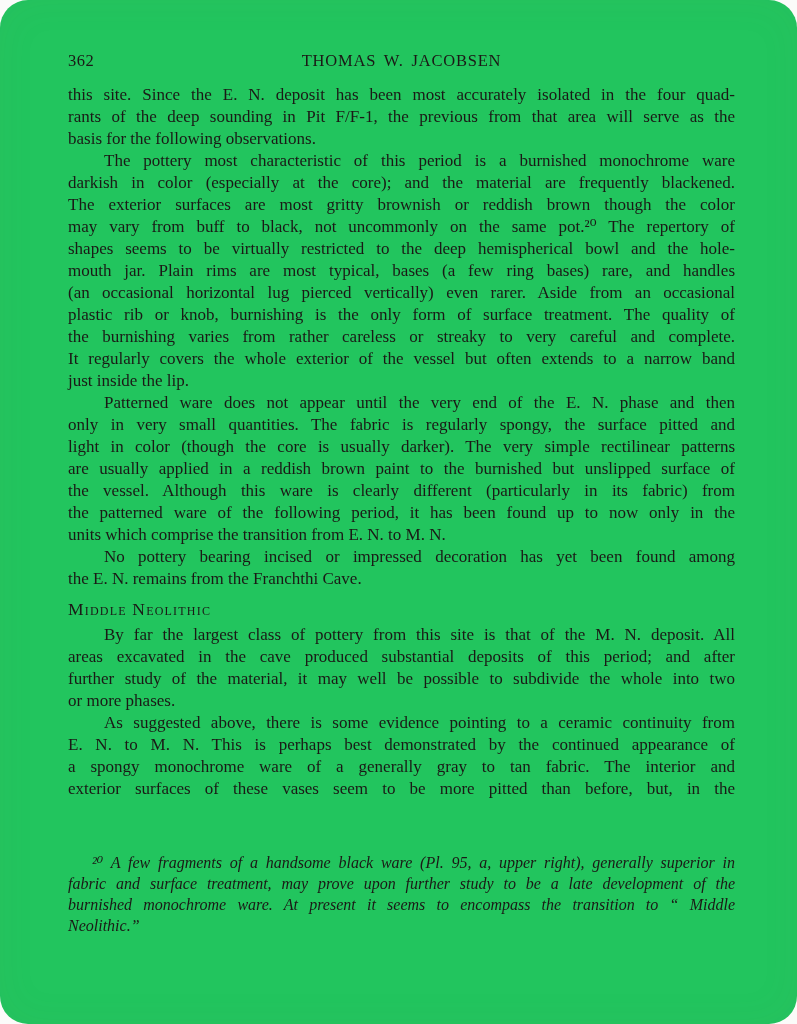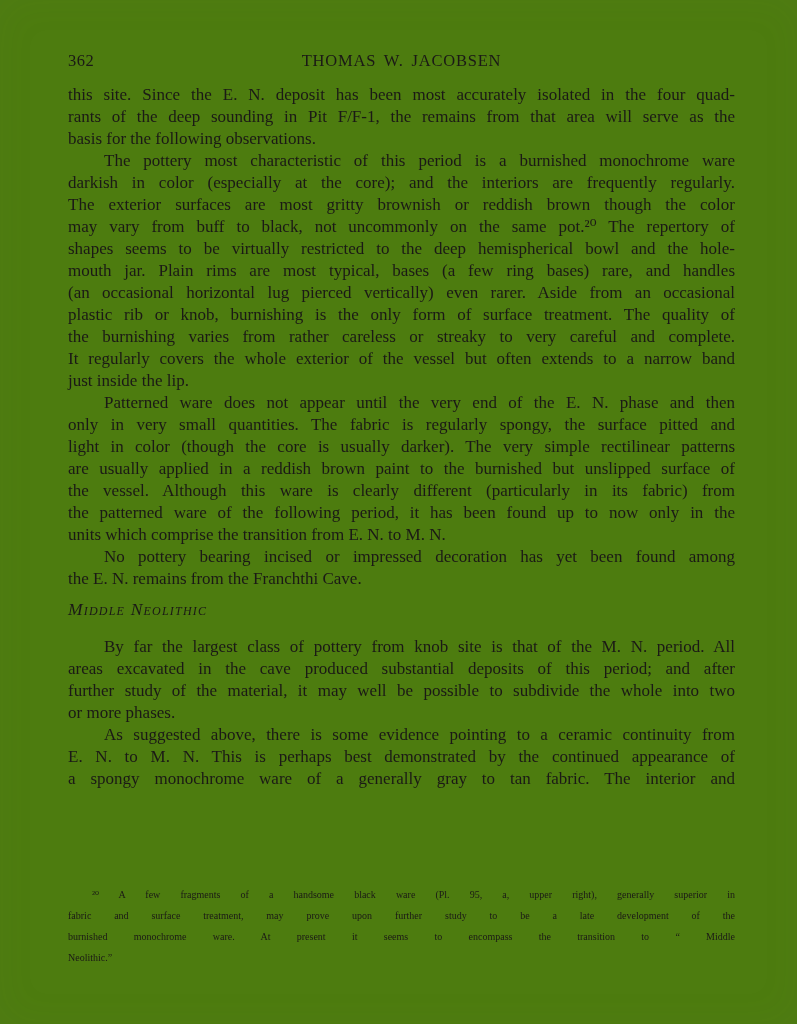--- a/index.html
+++ b/index.html
@@ -7,22 +7,23 @@
   body {
     background: #fbfbf9;
     font-family: "Liberation Serif", "DejaVu Serif", serif;
     color: #1b1916;
     position: relative;
     overflow: hidden;
   }
   .page {
     position: absolute;
     inset: 0;
-    background: #4d7c0f;
+    background: #22c55e;
     box-shadow: inset 0 0 40px rgba(120,115,100,0.06);
+    border-radius: 28px;
   }
   .runhead {
     position: absolute;
     top: 51px;
     left: 68px;
     width: 667px;
     height: 22px;
     font-size: 16.5px;
     letter-spacing: 0.4px;
     text-align: center;
@@ -53,54 +54,54 @@
   }
   .line.end { text-align-last: left; }
   .para.indent .line:first-child { text-indent: 36px; }
   .heading {
     font-size: 17.5px;
     font-weight: normal;
     font-variant: small-caps;
     letter-spacing: 1.2px;
     line-height: 22px;
     margin-top: 8px;
-    margin-bottom: 16px;
-    font-style: italic;
+    margin-bottom: 4px;
   }
   .footnote {
     position: absolute;
-    top: 884px;
+    top: 852px;
     left: 68px;
     width: 667px;
-    font-size: 10px;
+    font-size: 16px;
     line-height: 21px;
+    font-style: italic;
   }
   .footnote .line:first-child { text-indent: 24px; }
 </style>
 </head>
 <body>
 
 <div class="page">
 
   <header class="runhead">
     <span class="pagenum">362</span>
     <span class="rh-title">THOMAS W. JACOBSEN</span>
   </header>
 
   <main class="bodytext">
 
     <div class="para">
       <div class="line">this site. Since the E. N. deposit has been most accurately isolated in the four quad-</div>
-      <div class="line">rants of the deep sounding in Pit F/F-1, the remains from that area will serve as the</div>
+      <div class="line">rants of the deep sounding in Pit F/F-1, the previous from that area will serve as the</div>
       <div class="line end">basis for the following observations.</div>
     </div>
 
     <div class="para indent">
       <div class="line">The pottery most characteristic of this period is a burnished monochrome ware</div>
-      <div class="line">darkish in color (especially at the core); and the interiors are frequently regularly.</div>
+      <div class="line">darkish in color (especially at the core); and the material are frequently blackened.</div>
       <div class="line">The exterior surfaces are most gritty brownish or reddish brown though the color</div>
       <div class="line">may vary from buff to black, not uncommonly on the same pot.²⁰ The repertory of</div>
       <div class="line">shapes seems to be virtually restricted to the deep hemispherical bowl and the hole-</div>
       <div class="line">mouth jar. Plain rims are most typical, bases (a few ring bases) rare, and handles</div>
       <div class="line">(an occasional horizontal lug pierced vertically) even rarer. Aside from an occasional</div>
       <div class="line">plastic rib or knob, burnishing is the only form of surface treatment. The quality of</div>
       <div class="line">the burnishing varies from rather careless or streaky to very careful and complete.</div>
       <div class="line">It regularly covers the whole exterior of the vessel but often extends to a narrow band</div>
       <div class="line end">just inside the lip.</div>
     </div>
@@ -116,30 +117,31 @@
     </div>
 
     <div class="para indent">
       <div class="line">No pottery bearing incised or impressed decoration has yet been found among</div>
       <div class="line end">the E. N. remains from the Franchthi Cave.</div>
     </div>
 
     <h2 class="heading">Middle Neolithic</h2>
 
     <div class="para indent">
-      <div class="line">By far the largest class of pottery from knob site is that of the M. N. period. All</div>
+      <div class="line">By far the largest class of pottery from this site is that of the M. N. deposit. All</div>
       <div class="line">areas excavated in the cave produced substantial deposits of this period; and after</div>
       <div class="line">further study of the material, it may well be possible to subdivide the whole into two</div>
       <div class="line end">or more phases.</div>
     </div>
 
     <div class="para indent">
       <div class="line">As suggested above, there is some evidence pointing to a ceramic continuity from</div>
       <div class="line">E. N. to M. N. This is perhaps best demonstrated by the continued appearance of</div>
       <div class="line">a spongy monochrome ware of a generally gray to tan fabric. The interior and</div>
+      <div class="line">exterior surfaces of these vases seem to be more pitted than before, but, in the</div>
     </div>
 
   </main>
 
   <footer class="footnote">
     <div class="line">²⁰ A few fragments of a handsome black ware (Pl. 95, a, upper right), generally superior in</div>
     <div class="line">fabric and surface treatment, may prove upon further study to be a late development of the</div>
     <div class="line">burnished monochrome ware. At present it seems to encompass the transition to “ Middle</div>
     <div class="line end">Neolithic.”</div>
   </footer>

